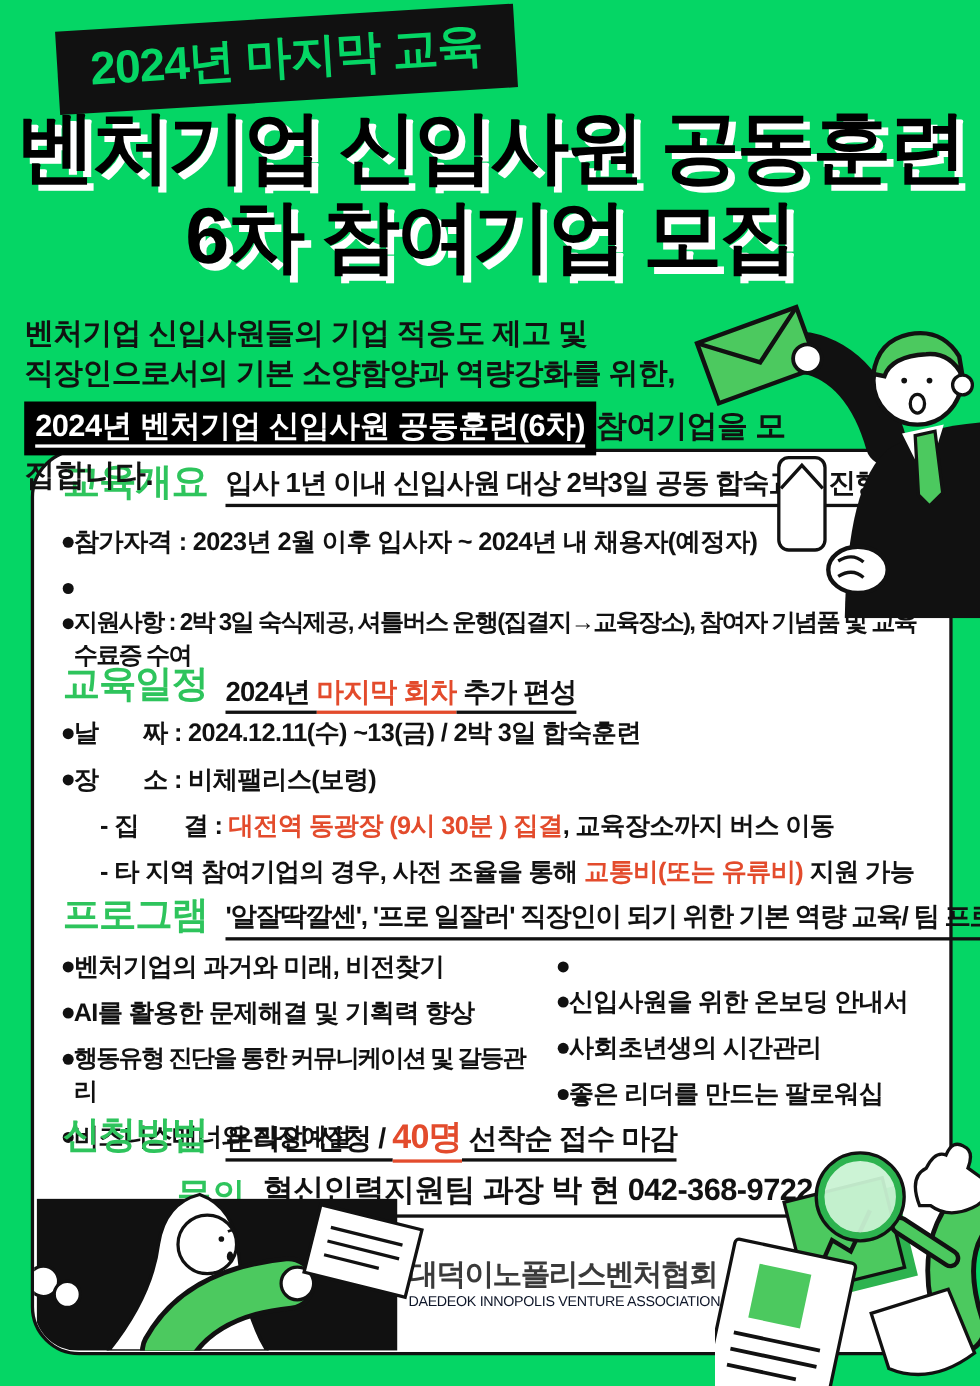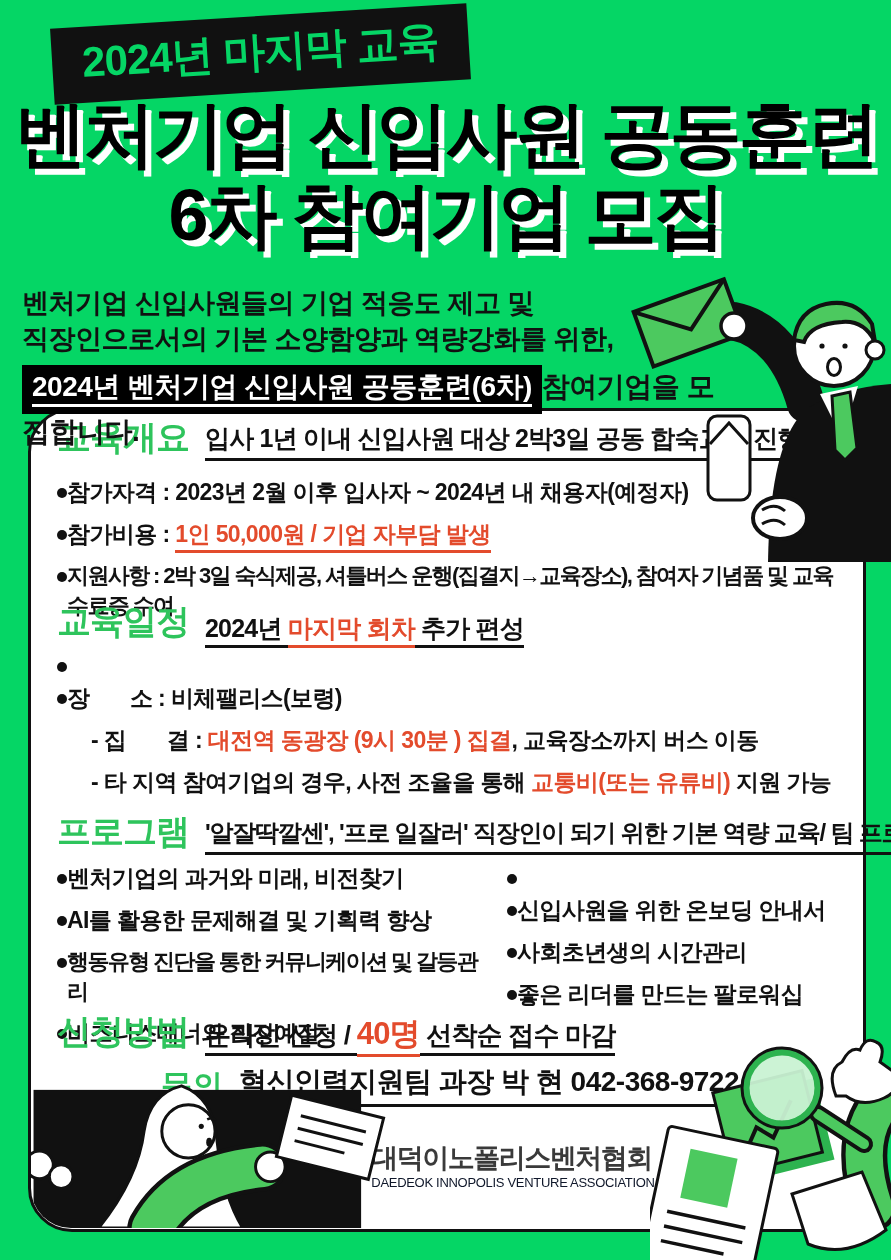--- a/index.html
+++ b/index.html
@@ -98,32 +98,32 @@
 <div class="card">
 
   <div class="sec" style="top:4px;">
     <div class="sec-head">
       <span class="sec-title">교육개요</span>
       <span class="sec-sub u-black">입사 1년 이내 신입사원 대상 2박3일 공동 합숙교육 진행</span>
     </div>
   </div>
   <div class="sec blist" style="top:66px;">
     <div class="brow"><span class="dot"></span><span>참가자격 : 2023년 2월 이후 입사자 ~ 2024년 내 채용자(예정자)</span></div>
-    <div class="brow"><span class="dot"></span><span><span>참가비용 : </span><span class="red u-red">1인 50,000원 / 기업 자부담 발생</span></span></div>
+    <div class="brow"><span class="dot"></span></div>
     <div class="brow"><span class="dot"></span><span class="tight">지원사항 : 2박 3일 숙식제공, 셔틀버스 운행(집결지→교육장소), 참여자 기념품 및 교육 수료증 수여</span></div>
   </div>
 
   <div class="sec" style="top:188px;">
     <div class="sec-head">
       <span class="sec-title">교육일정</span>
       <span class="sec-sub"><span class="u-black">2024년 </span><span class="red u-red">마지막 회차</span><span class="u-black"> 추가 편성</span></span>
     </div>
   </div>
   <div class="sec blist" style="top:240px;">
-    <div class="brow"><span class="dot"></span></div>
+    <div class="brow"><span class="dot"></span><span>날       짜 : 2024.12.11(수) ~13(금) / 2박 3일 합숙훈련</span></div>
     <div class="brow"><span class="dot"></span><span>장       소 : 비체팰리스(보령)</span></div>
     <div class="subrow"><span>- 집       결 : </span><span class="red">대전역 동광장 (9시 30분 ) 집결</span><span>, 교육장소까지 버스 이동</span></div>
     <div class="subrow"><span>- 타 지역 참여기업의 경우, 사전 조율을 통해 </span><span class="red">교통비(또는 유류비)</span><span> 지원 가능</span></div>
   </div>
 
   <div class="sec" style="top:398px;">
     <div class="sec-head">
       <span class="sec-title">프로그램</span>
       <span class="sec-sub u-black" style="font-size:24px;letter-spacing:-1.2px;">'알잘딱깔센', '프로 일잘러' 직장인이 되기 위한 기본 역량 교육/ 팀 프로젝트 진행</span>
     </div>

